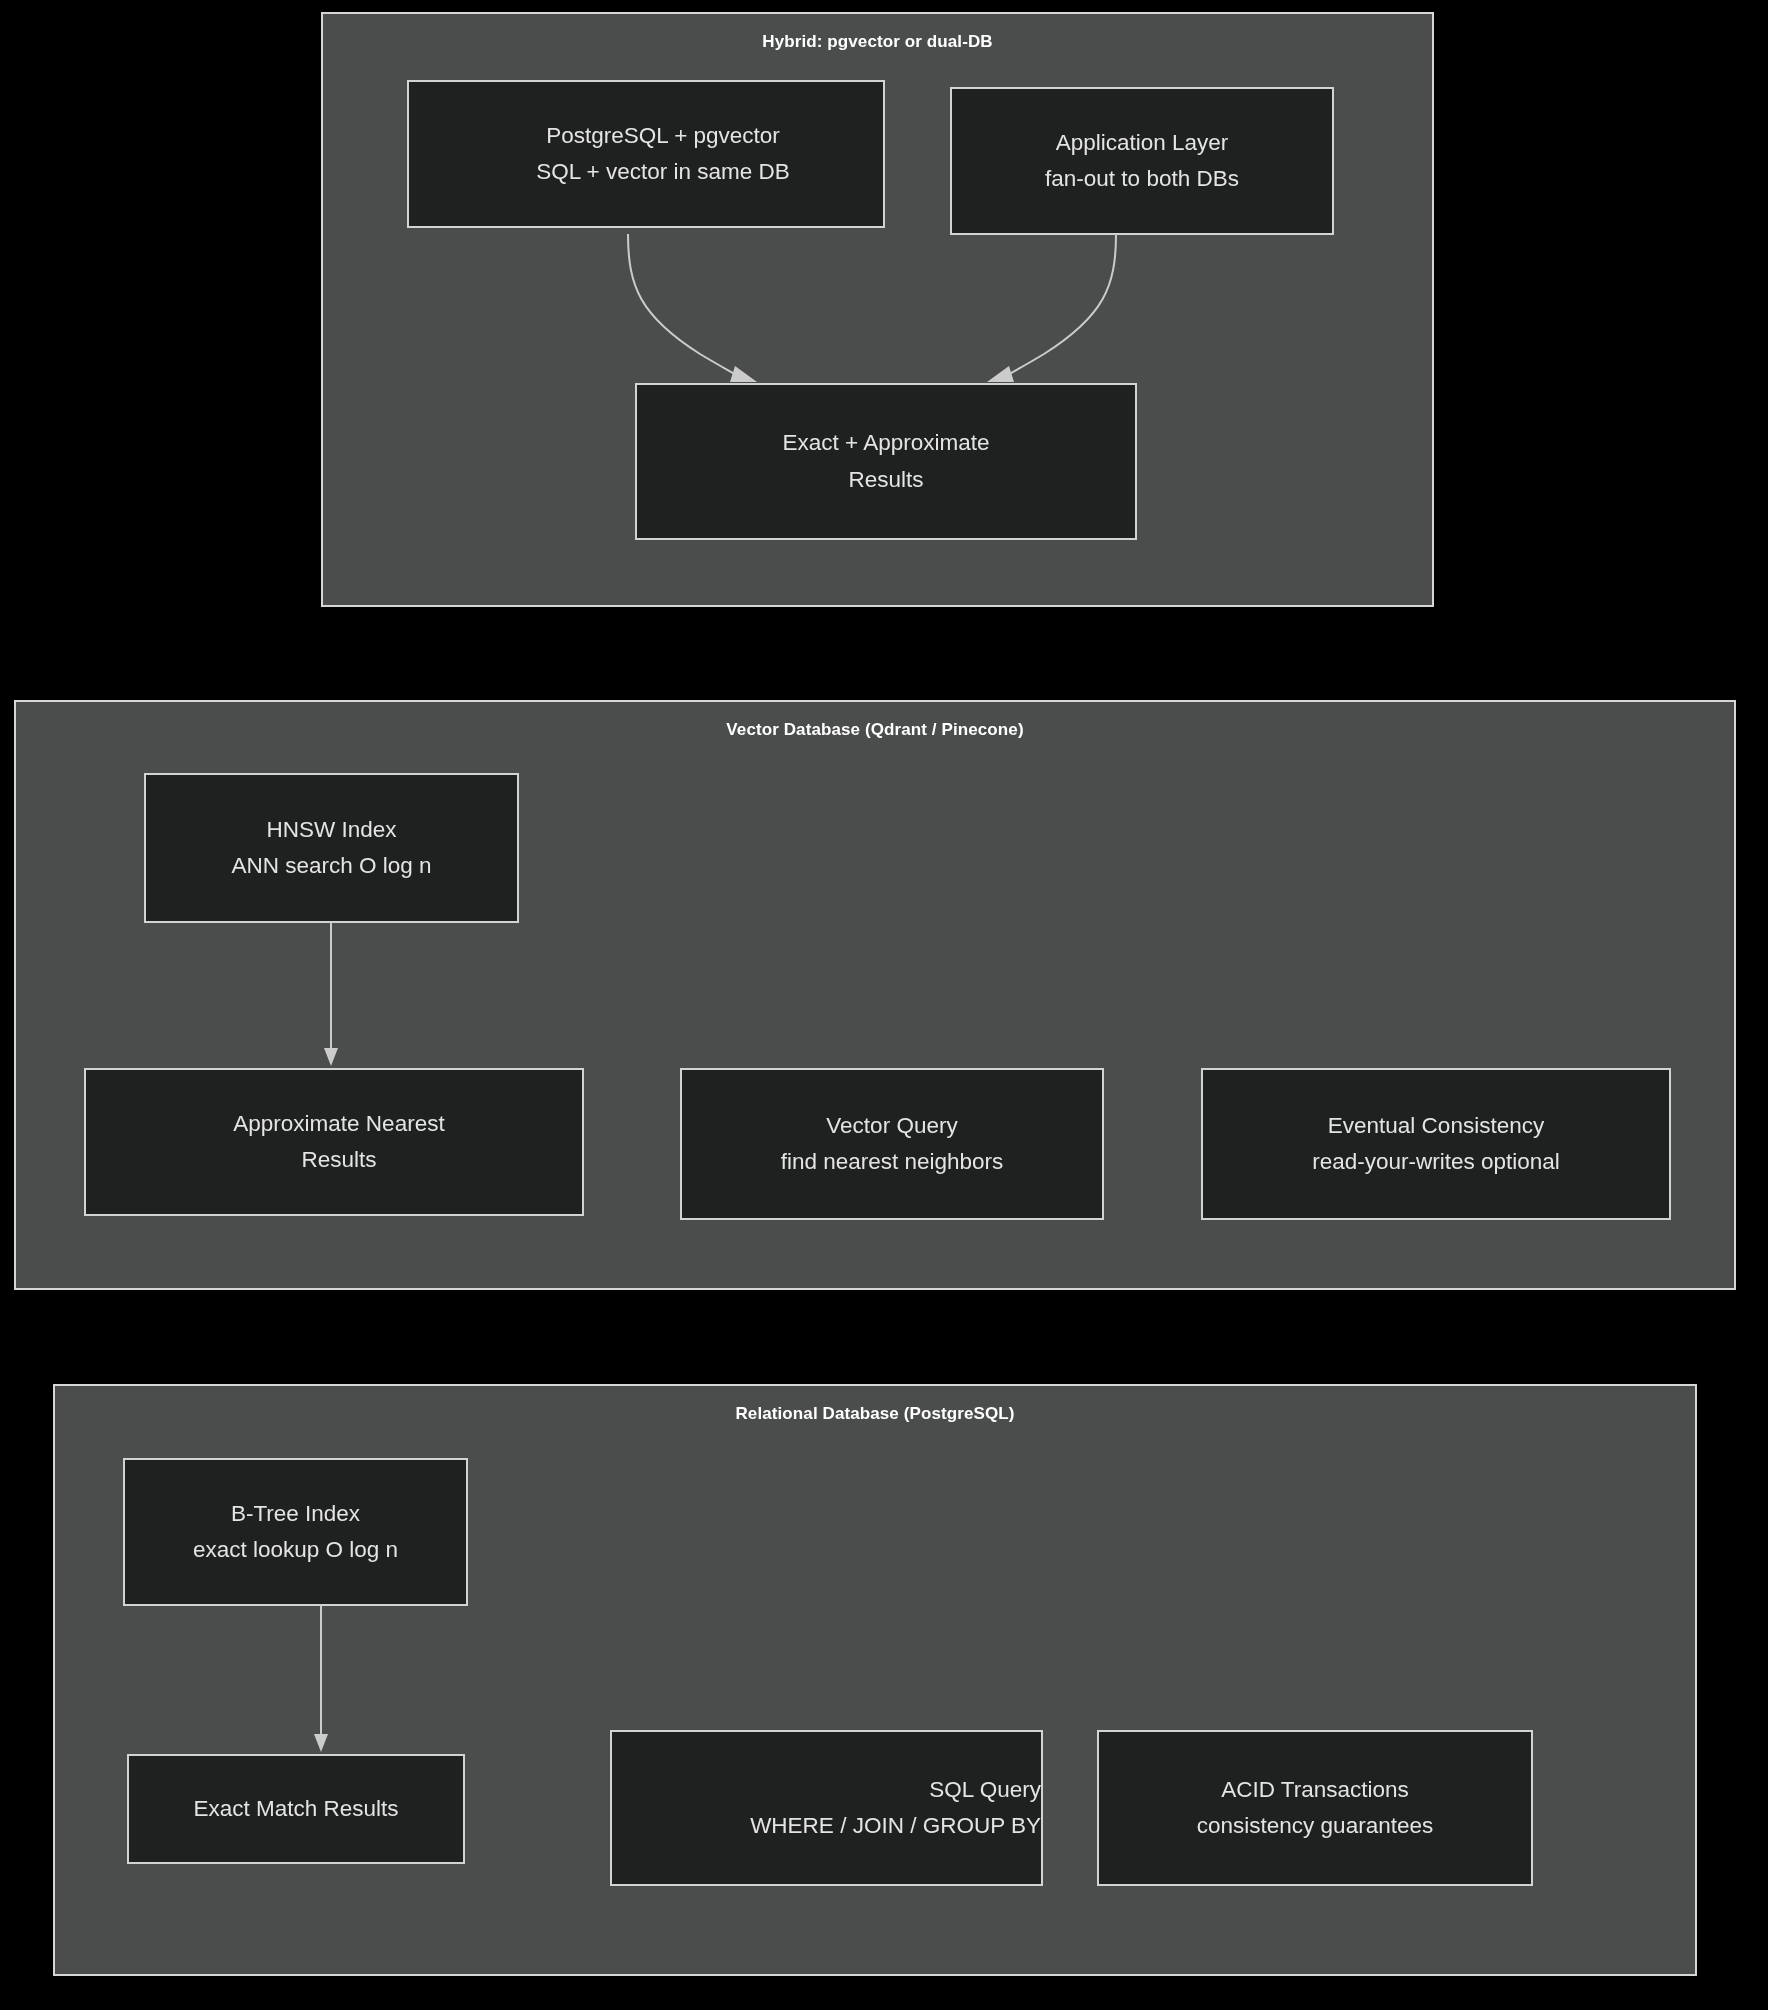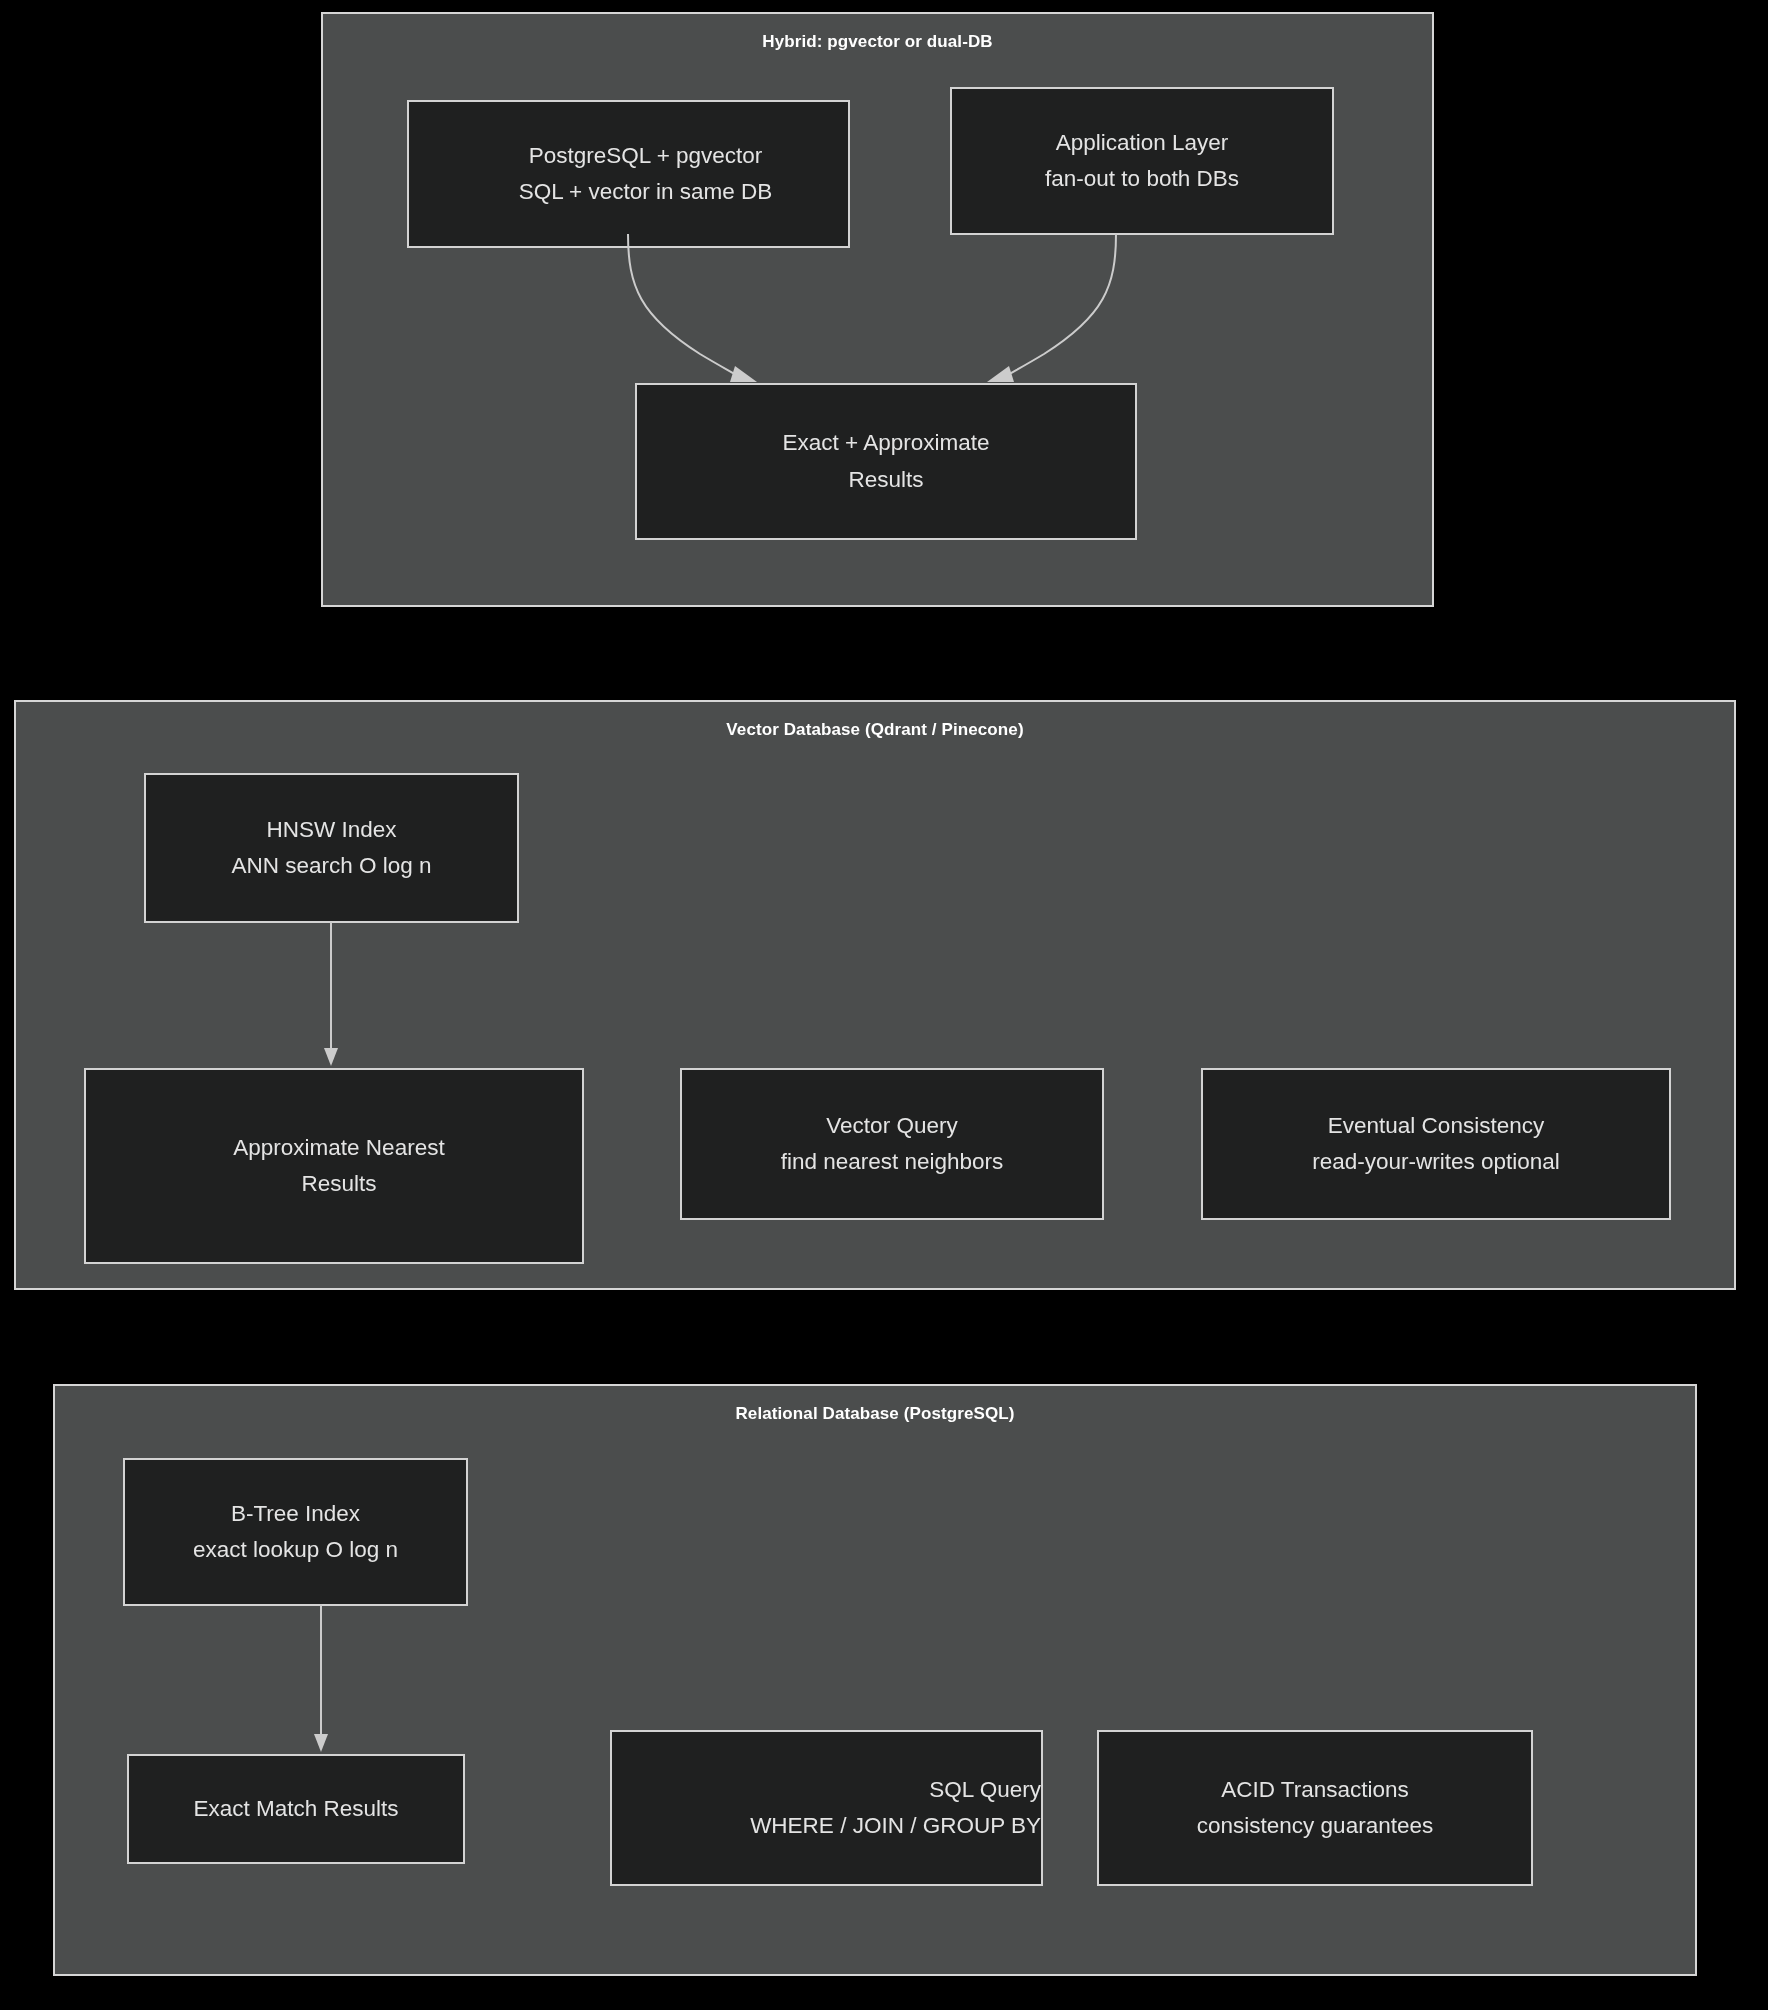--- a/index.html
+++ b/index.html
@@ -72,21 +72,21 @@
   .arrow-head { fill: #cccccc; }
 </style>
 </head>
 <body>
 
 <div class="canvas">
 
   <div class="cluster" style="left:321px; top:12px; width:1113px; height:595px;">
     <div class="cluster-title" style="top:18px;">Hybrid: pgvector or dual-DB</div>
 
-    <div class="node" style="left:84px; top:86px; width:443px; height:148px;padding-left:34px;">
+    <div class="node" style="left:84px; top:66px; width:478px; height:148px;padding-left:34px;">
       <span class="l1">PostgreSQL + pgvector</span>
       <span class="l2">SQL + vector in same DB</span>
     </div>
 
     <div class="node" style="left:627px; top:73px; width:384px; height:148px;">
       <span class="l1">Application Layer</span>
       <span class="l2">fan-out to both DBs</span>
     </div>
 
     <div class="node" style="left:312px; top:369px; width:502px; height:157px;">
@@ -96,21 +96,21 @@
   </div>
 
   <div class="cluster" style="left:14px; top:700px; width:1722px; height:590px;">
     <div class="cluster-title" style="top:18px;">Vector Database (Qdrant / Pinecone)</div>
 
     <div class="node" style="left:128px; top:71px; width:375px; height:150px;">
       <span class="l1">HNSW Index</span>
       <span class="l2">ANN search O log n</span>
     </div>
 
-    <div class="node" style="left:68px; top:366px; width:500px; height:196px;padding-left:10px;">
+    <div class="node" style="left:68px; top:366px; width:500px; height:148px;padding-left:10px;">
       <span class="l1">Approximate Nearest</span>
       <span class="l2">Results</span>
     </div>
 
     <div class="node" style="left:664px; top:366px; width:424px; height:152px;">
       <span class="l1">Vector Query</span>
       <span class="l2">find nearest neighbors</span>
     </div>
 
     <div class="node" style="left:1185px; top:366px; width:470px; height:152px;">

